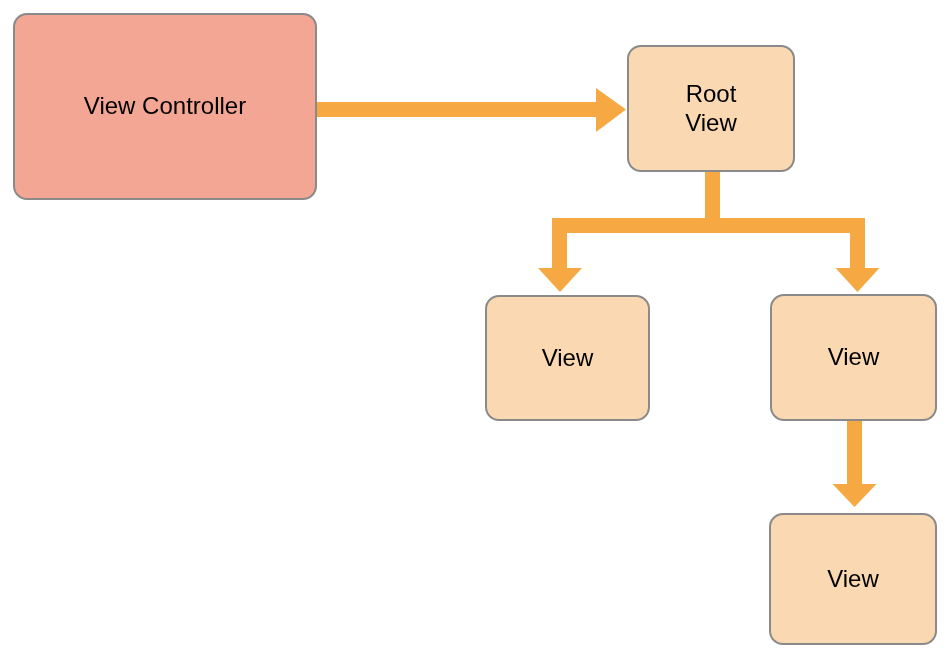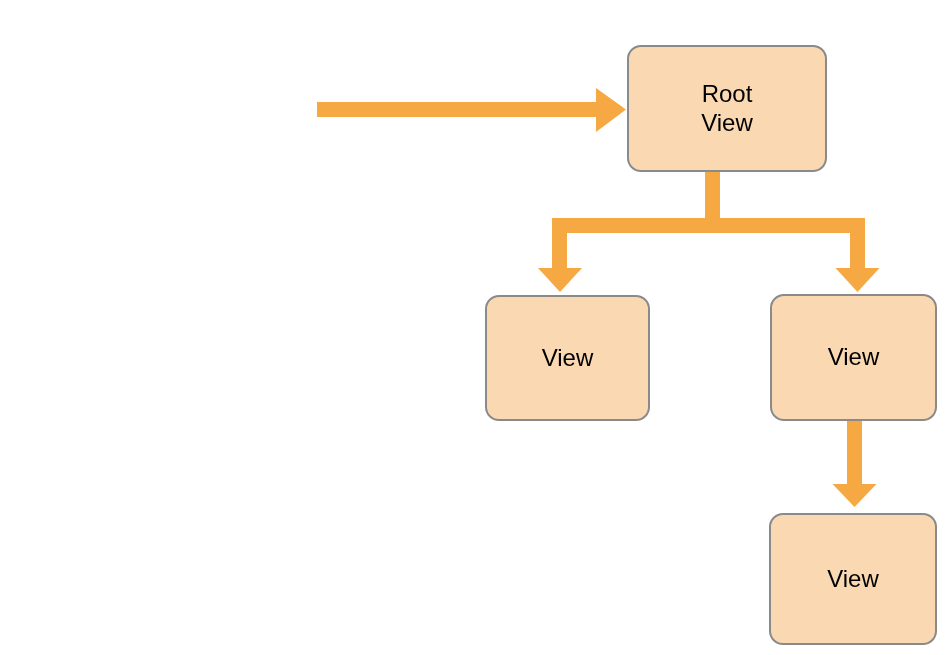--- a/index.html
+++ b/index.html
@@ -34,21 +34,21 @@
     z-index: 1;
   }
   .node-label {
     font-size: 24px;
     line-height: 1.2;
     color: #000000;
     text-align: center;
     white-space: pre-line;
   }
   #node-view-controller { left: 13px;  top: 13px;  width: 304px; height: 187px; }
-  #node-root-view       { left: 627px; top: 45px;  width: 200px; height: 127px; }
+  #node-root-view       { left: 627px; top: 45px;  width: 168px; height: 127px; }
   #node-view-left       { left: 485px; top: 295px; width: 165px; height: 126px; }
   #node-view-right      { left: 770px; top: 294px; width: 167px; height: 127px; }
   #node-view-bottom     { left: 769px; top: 513px; width: 168px; height: 132px; }
 </style>
 </head>
 <body>
 
 <div class="canvas">
 
   <svg class="arrows-layer" viewBox="0 0 950 655" xmlns="http://www.w3.org/2000/svg">
@@ -69,20 +69,23 @@
       <rect x="850" y="230" width="15" height="39" fill="#F6A943"></rect>
       <polygon points="835.5,268 879.5,268 857.5,292" fill="#F6A943"></polygon>
     </g>
 
     <g>
       <rect x="847" y="420" width="15" height="65" fill="#F6A943"></rect>
       <polygon points="832.5,484 876.5,484 854.5,507" fill="#F6A943"></polygon>
     </g>
   </svg>
 
+  <div class="node" id="node-view-controller" style="background-color: rgb(242, 166, 147);">
+    <span class="node-label">View Controller</span>
+  </div>
 
   <div class="node" id="node-root-view" style="background-color: rgb(250, 216, 178);">
     <span class="node-label">Root
 View</span>
   </div>
 
   <div class="node" id="node-view-left" style="background-color: rgb(250, 216, 178);">
     <span class="node-label">View</span>
   </div>
 

